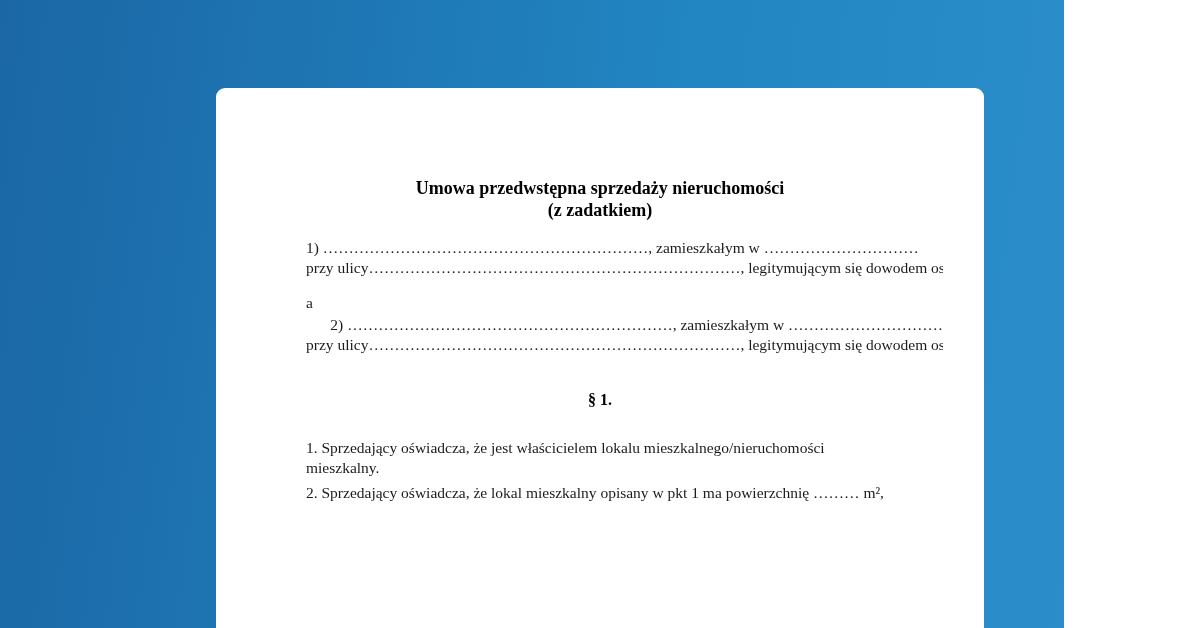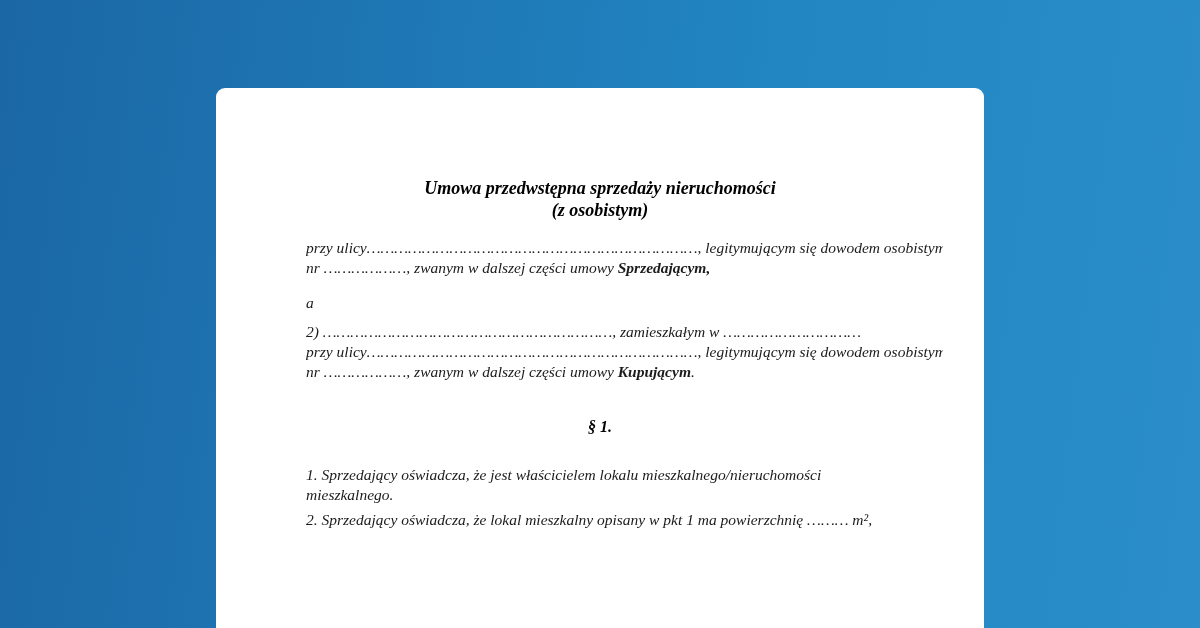--- a/index.html
+++ b/index.html
@@ -4,24 +4,23 @@
 <style>
   html, body {
     margin: 0;
     padding: 0;
     width: 1200px;
     height: 628px;
     overflow: hidden;
   }
   .bg {
     position: relative;
-    width: 1200px;
+    width: 1064px;
     height: 628px;
     background: linear-gradient(97deg, #1b67a5 0%, #2186c2 62%, #2b8ecb 100%);
-    font-style: italic;
   }
   .page {
     position: absolute;
     left: 216px;
     top: 88px;
     width: 768px;
     height: 1100px;
     box-sizing: border-box;
     padding: 89px 41px 0 90px;
     background: #ffffff;
@@ -40,63 +39,62 @@
   }
   .line {
     height: 20px;
     line-height: 20px;
     white-space: pre;
     overflow: hidden;
   }
   .intro   { margin-top: 52px; }
   .party-1 { margin-top: 17px; }
   .conj    { margin-top: 15px; }
-  .party-2 { margin-top: 9px; }
+  .party-2 { margin-top: 2px; text-align: right; }
   .sec-heading {
     margin: 35px -41px 0 -90px; 
     text-align: center;
     font-weight: bold;
     font-size: 16px;
     line-height: 20px;
     color: #000000;
   }
   .clause-1 { margin-top: 28px; }
   .clause-2 { margin-top: 5px; }
   .b { font-weight: bold; }
 </style>
 </head>
 <body>
 
 <div class="bg">
   <div class="page">
 
     <div class="doc-title">
       <div>Umowa przedwstępna sprzedaży nieruchomości</div>
-      <div>(z osobistym)</div>
+      <div>(z zadatkiem)</div>
     </div>
 
 
     <div class="party-1">
+      <div class="line">1) ………………………………………………………, zamieszkałym w …………………………</div>
       <div class="line">przy ulicy………………………………………………………………, legitymującym się dowodem osobistym</div>
-      <div class="line"><span>nr ………………, zwanym w dalszej części umowy </span><span class="b">Sprzedającym,</span><span></span></div>
     </div>
 
     <div class="line conj">a</div>
 
     <div class="party-2">
       <div class="line">2) ………………………………………………………, zamieszkałym w …………………………</div>
       <div class="line">przy ulicy………………………………………………………………, legitymującym się dowodem osobistym</div>
-      <div class="line"><span>nr ………………, zwanym w dalszej części umowy </span><span class="b">Kupującym</span><span>.</span></div>
     </div>
 
     <div class="sec-heading">§ 1.</div>
 
     <div class="clause-1">
       <div class="line">1. Sprzedający oświadcza, że jest właścicielem lokalu mieszkalnego/nieruchomości</div>
-      <div class="line">mieszkalnego.</div>
+      <div class="line">mieszkalny.</div>
     </div>
 
     <div class="clause-2">
       <div class="line">2. Sprzedający oświadcza, że lokal mieszkalny opisany w pkt 1 ma powierzchnię ……… m²,</div>
     </div>
 
   </div>
 </div>
 
 </body></html>

